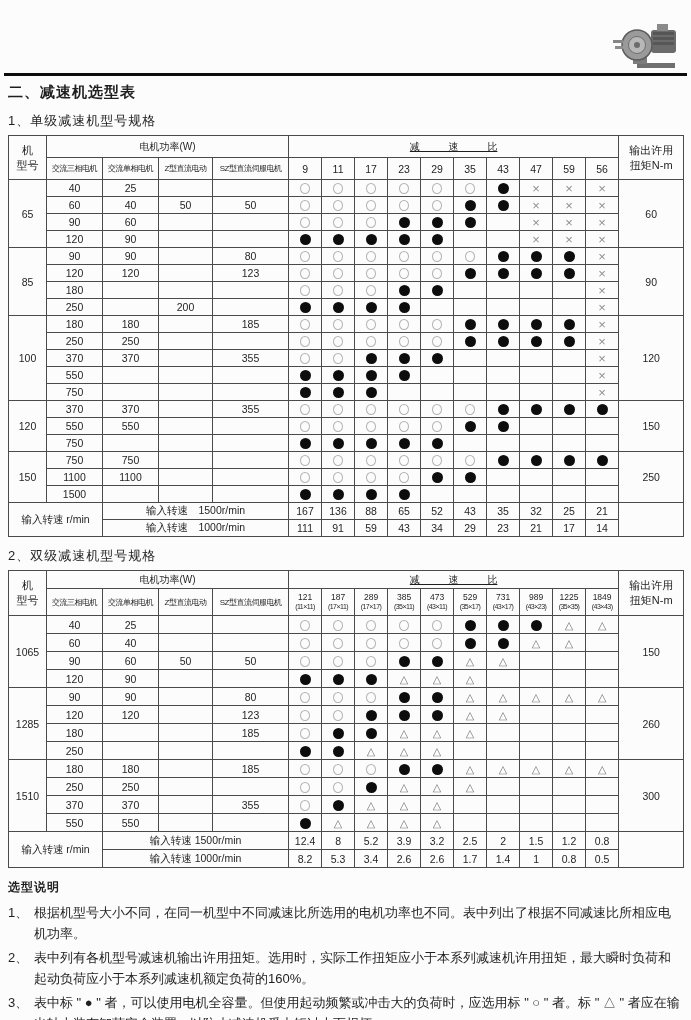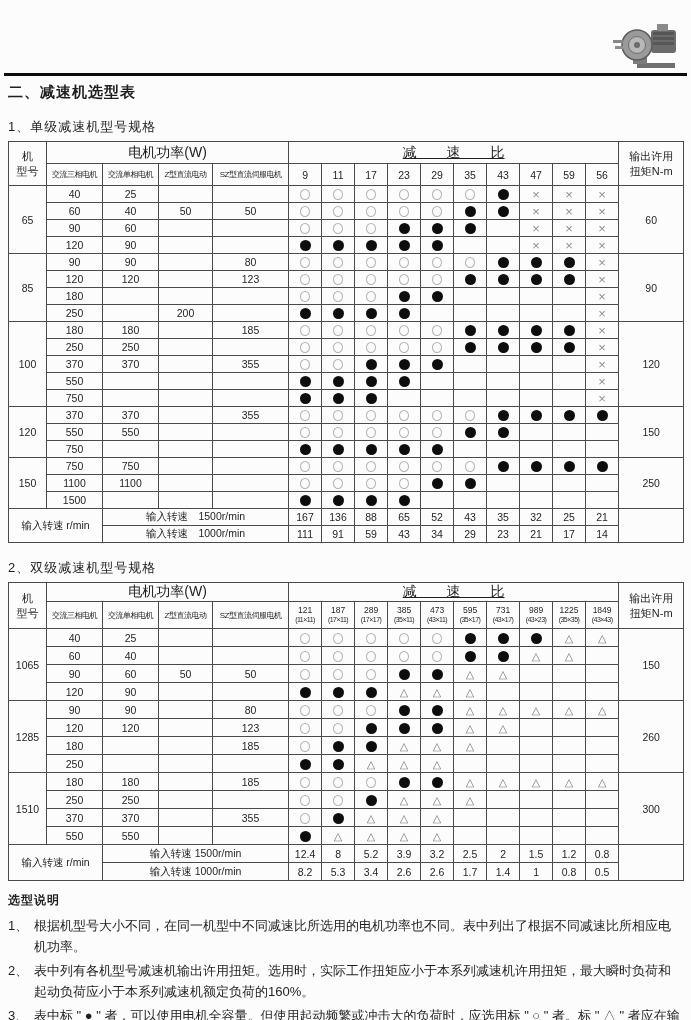--- a/index.html
+++ b/index.html
@@ -7,24 +7,24 @@
   body {
     width:691px; height:1020px; background:#fcfcfc;
     font-family:"Liberation Sans", sans-serif; color:#1f1f1f;
     position:relative; overflow:hidden;
   }
   .page { padding:16px 8px; }
   .head-strip { position:relative; height:57px; }
   .photo { position:absolute; right:0px; top:5px; }
   .rule { height:3px; background:#0c0c0c; margin:0 -4px; }
   .sec-title { font-size:15px; font-weight:bold; margin:7px 0 2px 0; letter-spacing:1px; }
-  .sub-title { font-size:13px; margin:16px 0 5px 0; letter-spacing:1px; }
+  .sub-title { font-size:13px; margin:10px 0 5px 0; letter-spacing:1px; }
   table { border-collapse:collapse; width:675px; table-layout:fixed; border:1.5px solid #303030; }
   td { border:1px solid #4a4a4a; text-align:center; vertical-align:middle; padding:0; font-size:10.5px; overflow:hidden; }
-  thead tr:first-child td { height:22px; font-size:14px; }
+  thead tr:first-child td { height:22px; font-size:10px; }
   #t1 thead tr:last-child td { height:22px; }
   #t2 thead tr:first-child td { height:18px; }
   #t2 thead tr:last-child td { height:27px; }
   #t1 tbody td { height:17px; }
   #t2 tbody td { height:18px; }
   tr.frow td { height:21px; }
   .model-hd, .torque-hd { white-space:pre-line; font-size:11px !important; line-height:1.35; }
   .wide { word-spacing:26px;text-decoration:underline; }
   .sub { font-size:8px !important; letter-spacing:-0.5px;margin-left:32px; }
   .rn { font-size:8.5px; line-height:1.15; }
@@ -505,21 +505,21 @@
           </td>
           <td>
             <div class="rn">385</div>
             <div class="rd">(35×11)</div>
           </td>
           <td>
             <div class="rn">473</div>
             <div class="rd">(43×11)</div>
           </td>
           <td>
-            <div class="rn">595</div>
+            <div class="rn">529</div>
             <div class="rd">(35×17)</div>
           </td>
           <td>
             <div class="rn">731</div>
             <div class="rd">(43×17)</div>
           </td>
           <td>
             <div class="rn">989</div>
             <div class="rd">(43×23)</div>
           </td>

